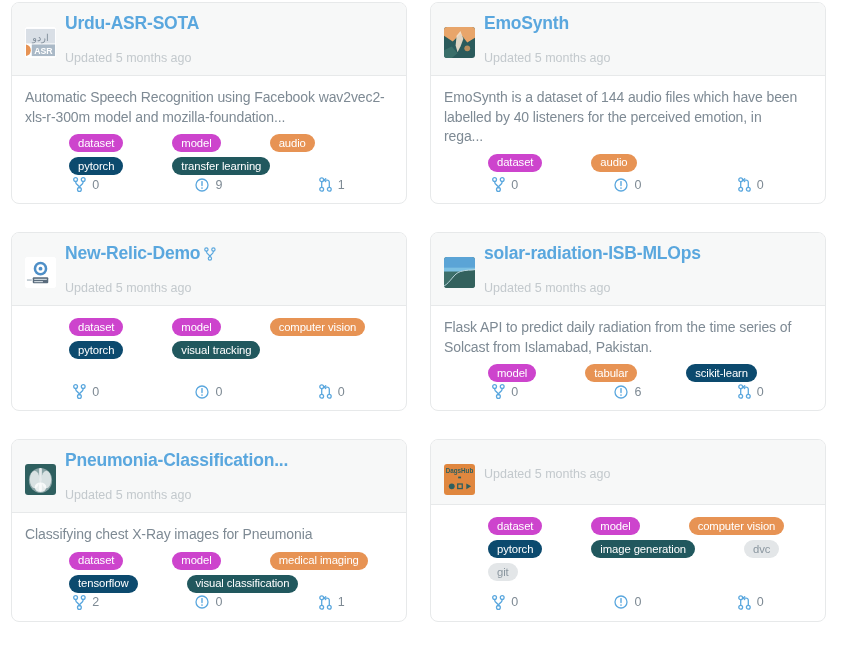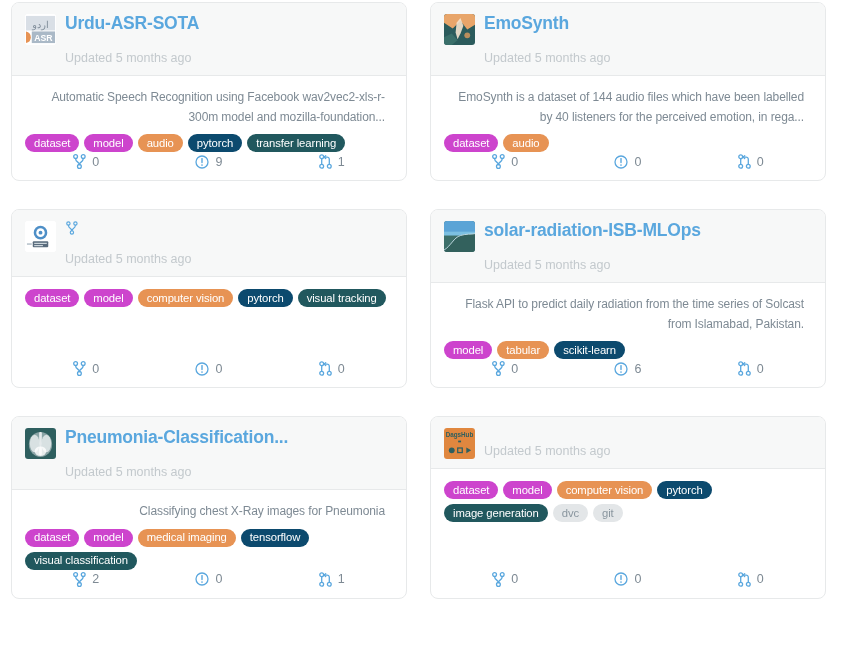--- a/index.html
+++ b/index.html
@@ -44,21 +44,21 @@
     min-height: 47px;
     box-sizing: border-box;
   }
 
   .avatar {
     width: 31px;
     height: 31px;
     flex: 0 0 31px;
     border-radius: 3px;
     overflow: hidden;
-    margin-top: 1px;
+    margin-top: 14px;
     background: #ffffff;
     display: block;
   }
   .avatar svg { display: block; width: 100%; height: 100%; }
 
   .header-text {
     min-width: 0;
     flex: 1 1 auto;
     display: flex;
     flex-direction: column;
@@ -102,46 +102,46 @@
   }
 
   .card-body {
     padding: 12px 13px 0 13px;
     flex: 1 1 auto;
     display: flex;
     flex-direction: column;
   }
 
   .description {
-    font-size: 12px;
+    font-size: 14px;
     color: #7e8a94;
     line-height: 19.5px;
     letter-spacing: -0.1px;
     margin: 0 0 7px 0;
     max-width: 360px;
-    text-align: right;
   }
 
   .tags {
     display: flex;
     flex-wrap: wrap;
     gap: 5px 5px;
     margin-bottom: 2px;
   }
 
   .tag {
     display: inline-block;
     border-radius: 9px;
     padding: 2.5px 9px 3.5px 9px;
     font-size: 11.3px;
     line-height: 12px;
     color: #ffffff;
     white-space: nowrap;
     cursor: pointer;
     letter-spacing: -0.1px;
+    margin-left: 44px;
   }
   .tag.t-purple  { background: #cd44cd; }
   .tag.t-orange  { background: #e79354; }
   .tag.t-blue    { background: #0c4a6e; }
   .tag.t-teal    { background: #21585e; border-radius: 9px; }
   .tag.t-gray    { background: #e3e6e8; color: #8a969f; }
 
   .stats {
     margin-top: auto;
     display: flex;
@@ -306,20 +306,21 @@
         <circle cx="16" cy="12" r="4.4" fill="#ffffff"></circle>
         <circle cx="16" cy="12" r="2" fill="#4e8fc7"></circle>
         <rect x="8" y="21" width="16" height="6" rx="1" fill="#5a6c7d"></rect>
         <rect x="9.5" y="22.5" width="13" height="1.2" fill="#cfd8de"></rect>
         <rect x="9.5" y="24.8" width="9" height="1.2" fill="#cfd8de"></rect>
         <rect x="2" y="23" width="5" height="1.6" fill="#b7c2cb"></rect>
           </svg>
         </span>
       <span class="header-text">
         <span class="title-row">
+          <span class="repo-title">New-Relic-Demo</span>
           <span class="fork-badge">
               <svg width="12" height="14" viewBox="0 0 13 15" fill="none" aria-hidden="true">
     <circle cx="2.6" cy="2.6" r="1.8" stroke="#5aa7de" stroke-width="1.25"></circle>
     <circle cx="10.2" cy="2.6" r="1.8" stroke="#5aa7de" stroke-width="1.25"></circle>
     <circle cx="6.4" cy="12.3" r="1.8" stroke="#5aa7de" stroke-width="1.25"></circle>
     <path d="M2.6 4.6 C2.6 8.1 6.4 7.9 6.4 10.4" stroke="#5aa7de" stroke-width="1.25" stroke-linecap="round"></path>
     <path d="M10.2 4.6 C10.2 8.1 6.4 7.9 6.4 10.4" stroke="#5aa7de" stroke-width="1.25" stroke-linecap="round"></path>
   </svg>
             </span>
         </span>

